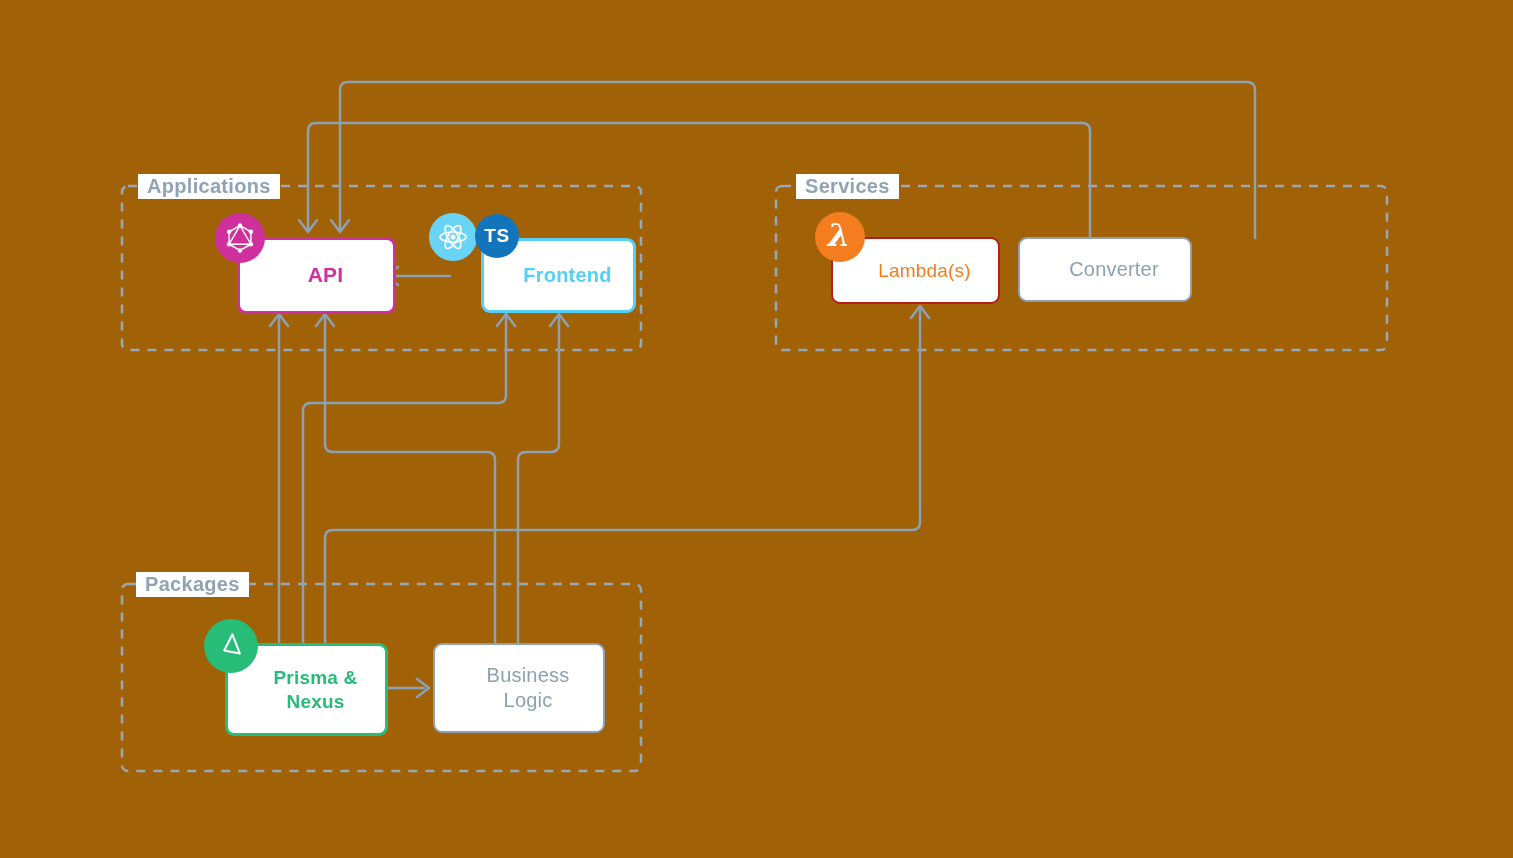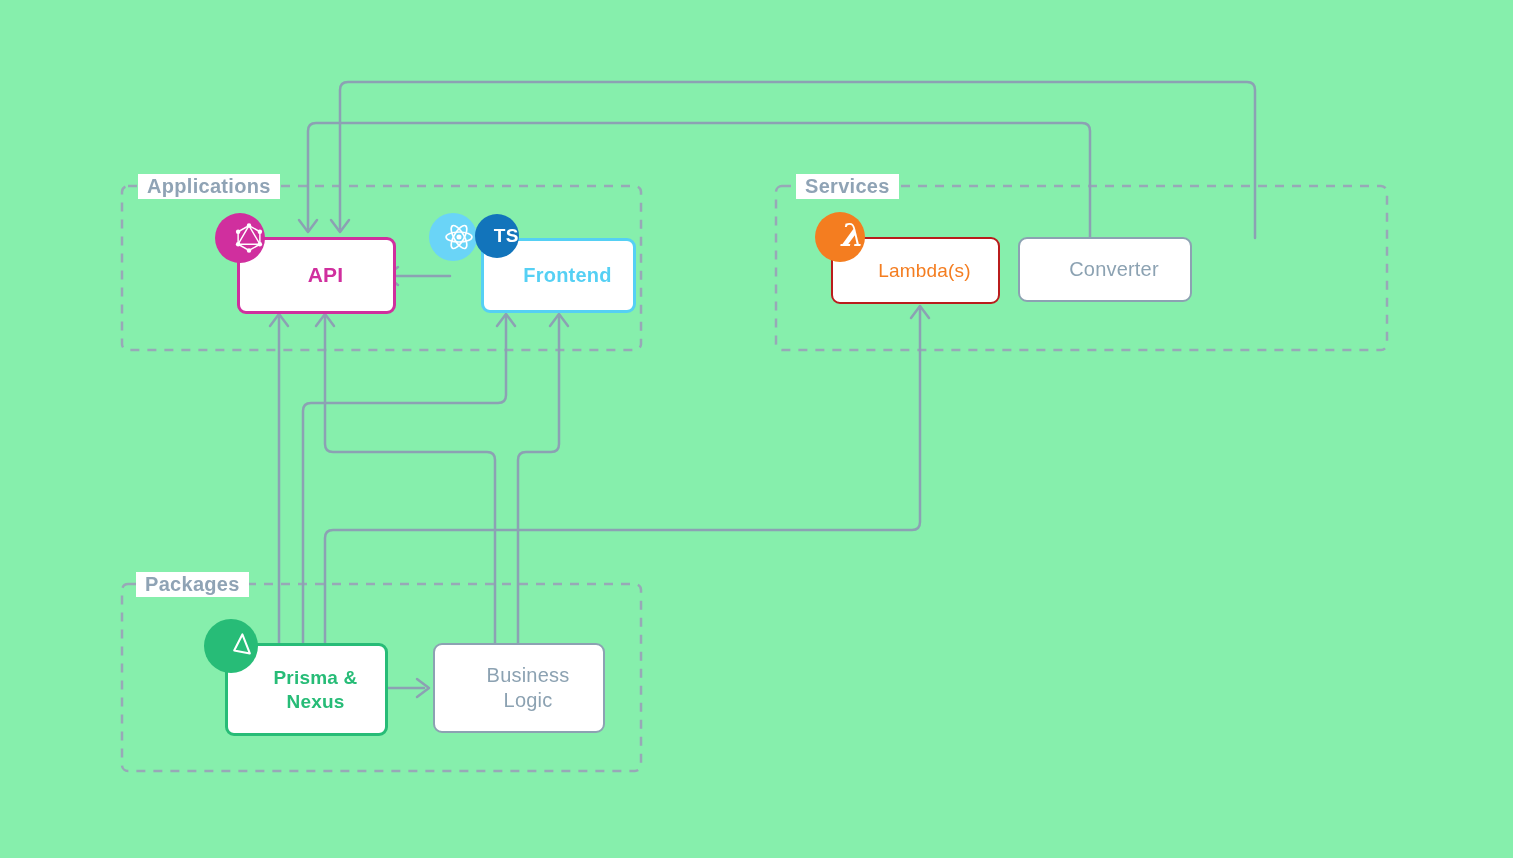--- a/index.html
+++ b/index.html
@@ -1,35 +1,35 @@
 <!DOCTYPE html>
 <html><head>
 <meta charset="utf-8">
 <style>
   html,body{margin:0;padding:0;background:#ffffff;}
   body{font-family:"Liberation Sans","DejaVu Sans",sans-serif;}
-  #canvas{position:relative;width:1513px;height:858px;background:#86efac;overflow:hidden;}
+  #canvas{position:relative;width:1513px;height:858px;background:#a16207;overflow:hidden;}
   #edge-layer{position:absolute;left:0;top:0;z-index:1;}
   .section-label{
     position:absolute;z-index:3;background:#ffffff;padding:0 9px;
     font-size:20px;font-weight:600;color:#8FA3B5;line-height:25px;letter-spacing:.3px;
   }
   .node{
     position:absolute;z-index:2;background:#ffffff;border-radius:9px;
     display:flex;align-items:center;justify-content:center;text-align:center;
     font-size:20px;font-weight:600;line-height:1.25;letter-spacing:.2px;padding-left:18px;
   }
   .node.gray{border:2.5px solid #8CA2B2;color:#8CA2B2;font-weight:400;}
   .node.magenta{border:3px solid #D02F9E;color:#D02F9E;font-weight:700;}
   .node.cyan{border:3px solid #55D0F4;color:#55D0F4;}
   .node.orange{border:2px solid #b91c1c;color:#F47D20;font-weight:400;justify-content:center;}
   .node.green{border:3px solid #27BC77;color:#27BC77;font-weight:700;}
   .icon{
     position:absolute;z-index:3;border-radius:50%;
-    display:flex;align-items:center;justify-content:flex-end;
+    display:flex;align-items:center;justify-content:center;
   }
   .icon.graphql{background:#D02F9E;width:50px;height:50px;left:215px;top:213px;}
   .icon.react{background:#6AD4F7;width:48px;height:48px;left:429px;top:213px;}
   .icon.ts{background:#1274BB;width:44px;height:44px;left:475px;top:214px;}
   .icon.lambda{background:#F47D20;width:50px;height:50px;left:815px;top:212px;}
   .icon.prisma{background:#27BC77;width:54px;height:54px;left:204px;top:619px;}
   .icon.ts span{color:#fff;font-weight:700;font-size:19px;letter-spacing:.5px;}
   .icon.lambda span{color:#fff;font-family:"DejaVu Serif",serif;font-style:italic;font-weight:700;font-size:32px;line-height:1;transform:translate(-1px,-2px);}
 </style>
 </head>

